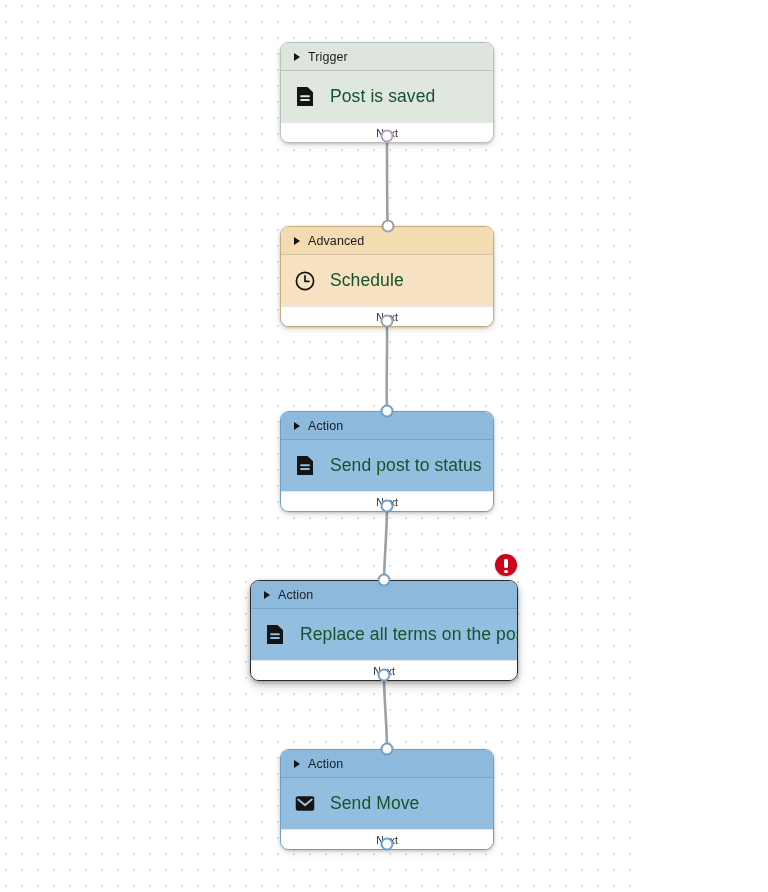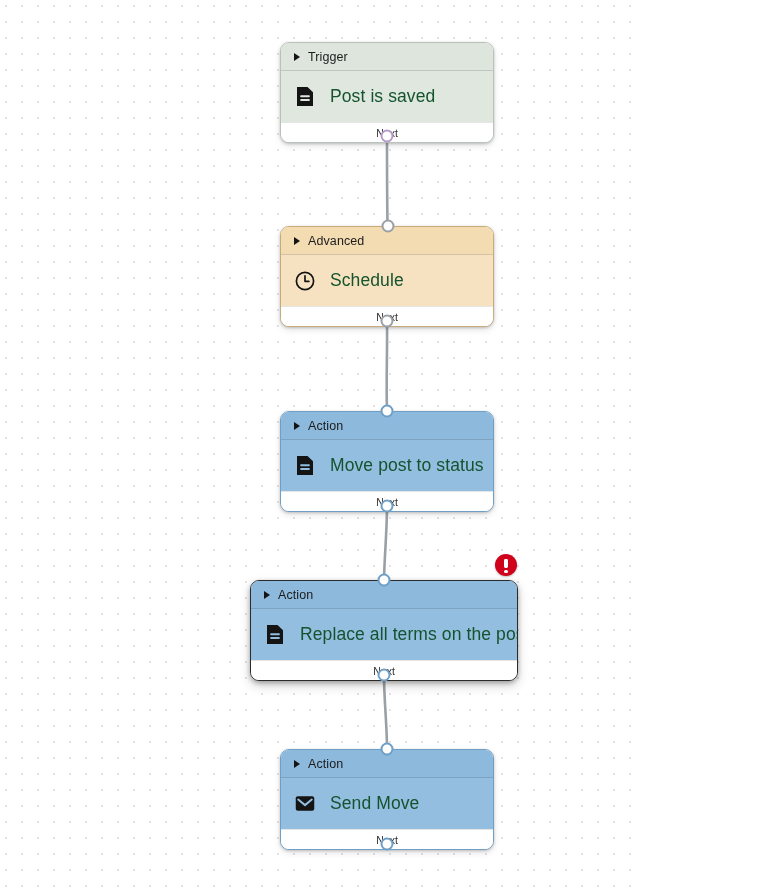--- a/index.html
+++ b/index.html
@@ -217,21 +217,21 @@
       <span>Action</span>
     </div>
     <div class="node-body" style="background:#93bee0;">
       <span class="node-icon">
         <svg width="18" height="21" viewBox="0 0 18 21" aria-hidden="true">
           <path d="M1 1 h10.5 L17 6.2 V20 H1 Z" fill="#141414"></path>
           <rect x="4.2" y="9.2" width="9.6" height="2.0" rx="0.8" fill="#93bee0"></rect>
           <rect x="4.2" y="13.0" width="9.6" height="2.0" rx="0.8" fill="#93bee0"></rect>
         </svg>
       </span>
-      <span class="node-title">Move post to status</span>
+      <span class="node-title">Send post to status</span>
     </div>
     <div class="node-footer">Next</div>
   </div>
   <div class="port blue" style="left:387px; top:411px;"></div>
   <div class="port blue" style="left:387px; top:506px;"></div>
 
   <div class="error-badge" style="left:495px; top:554px;">
     <span class="bang"></span>
   </div>
 

